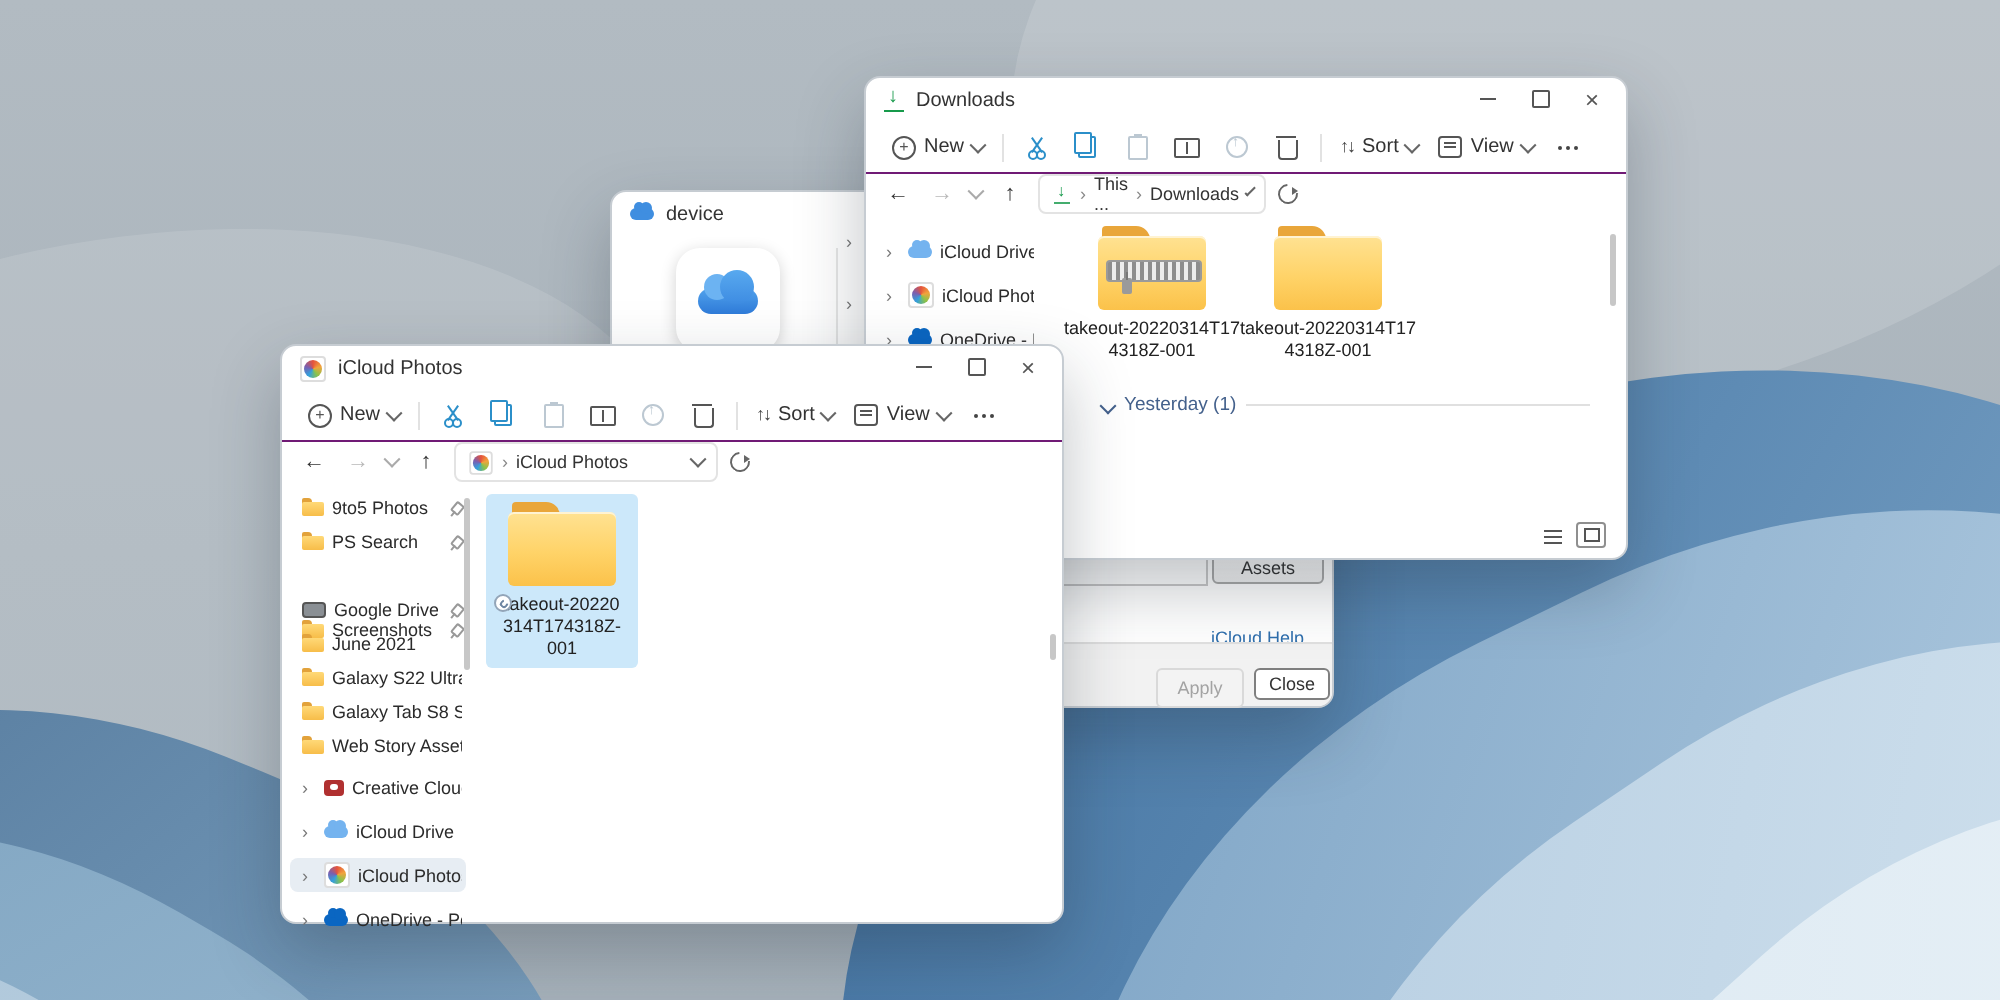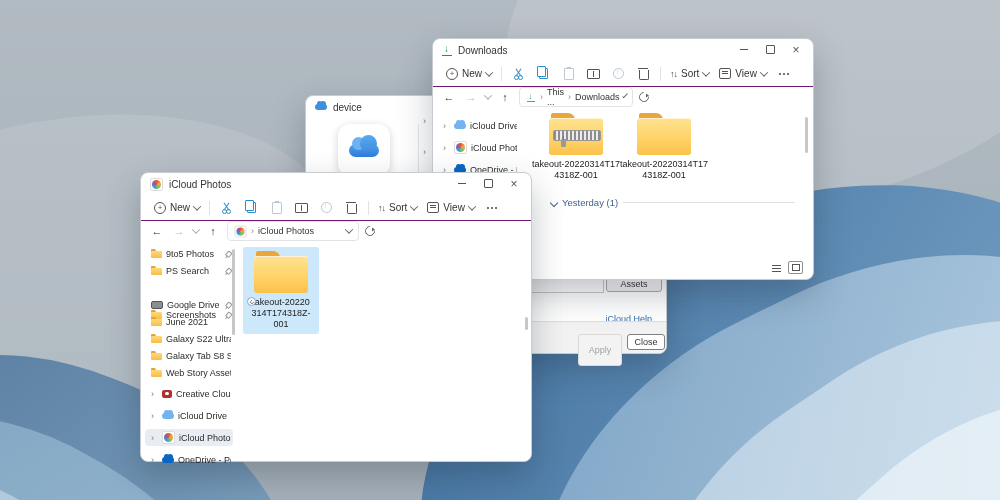--- a/index.html
+++ b/index.html
@@ -145,21 +145,21 @@
       <span class="bigcloud"></span>
     </div>
     <div class="icdivider" style="left:112px;top:28px;height:140px;"></div>
     <span class="chev" style="position:absolute;left:117px;top:20px;">›</span>
     <span class="chev" style="position:absolute;left:117px;top:51px;">›</span>
     <span class="chev" style="position:absolute;left:117px;top:83px;">›</span>
     <div class="icfield" style="left:120px;top:181px;width:176px;height:14px;"></div>
     <button class="btn32" style="left:300px;top:179px;width:56px;height:17px;">Assets</button>
     <a class="helplink" style="right:14px;top:218px;">iCloud Help</a>
     <div class="icfooter"></div>
-    <button class="btn32 disabled" style="left:272px;top:238px;width:44px;height:32px;">Apply</button>
+    <button class="btn32 disabled" style="left:272px;top:238px;width:44px;height:20px;">Apply</button>
     <button class="btn32 default" style="left:321px;top:238px;width:38px;height:16px;">Close</button>
   </div>
 
   <div class="win" style="left:432px;top:38px;width:380px;height:240px;z-index:2;">
     <div class="titlebar">
       <span class="ic-dl"></span>
       <span>Downloads</span>
     </div>
     <div class="wctl">
       <span class="wbtn min"></span>

